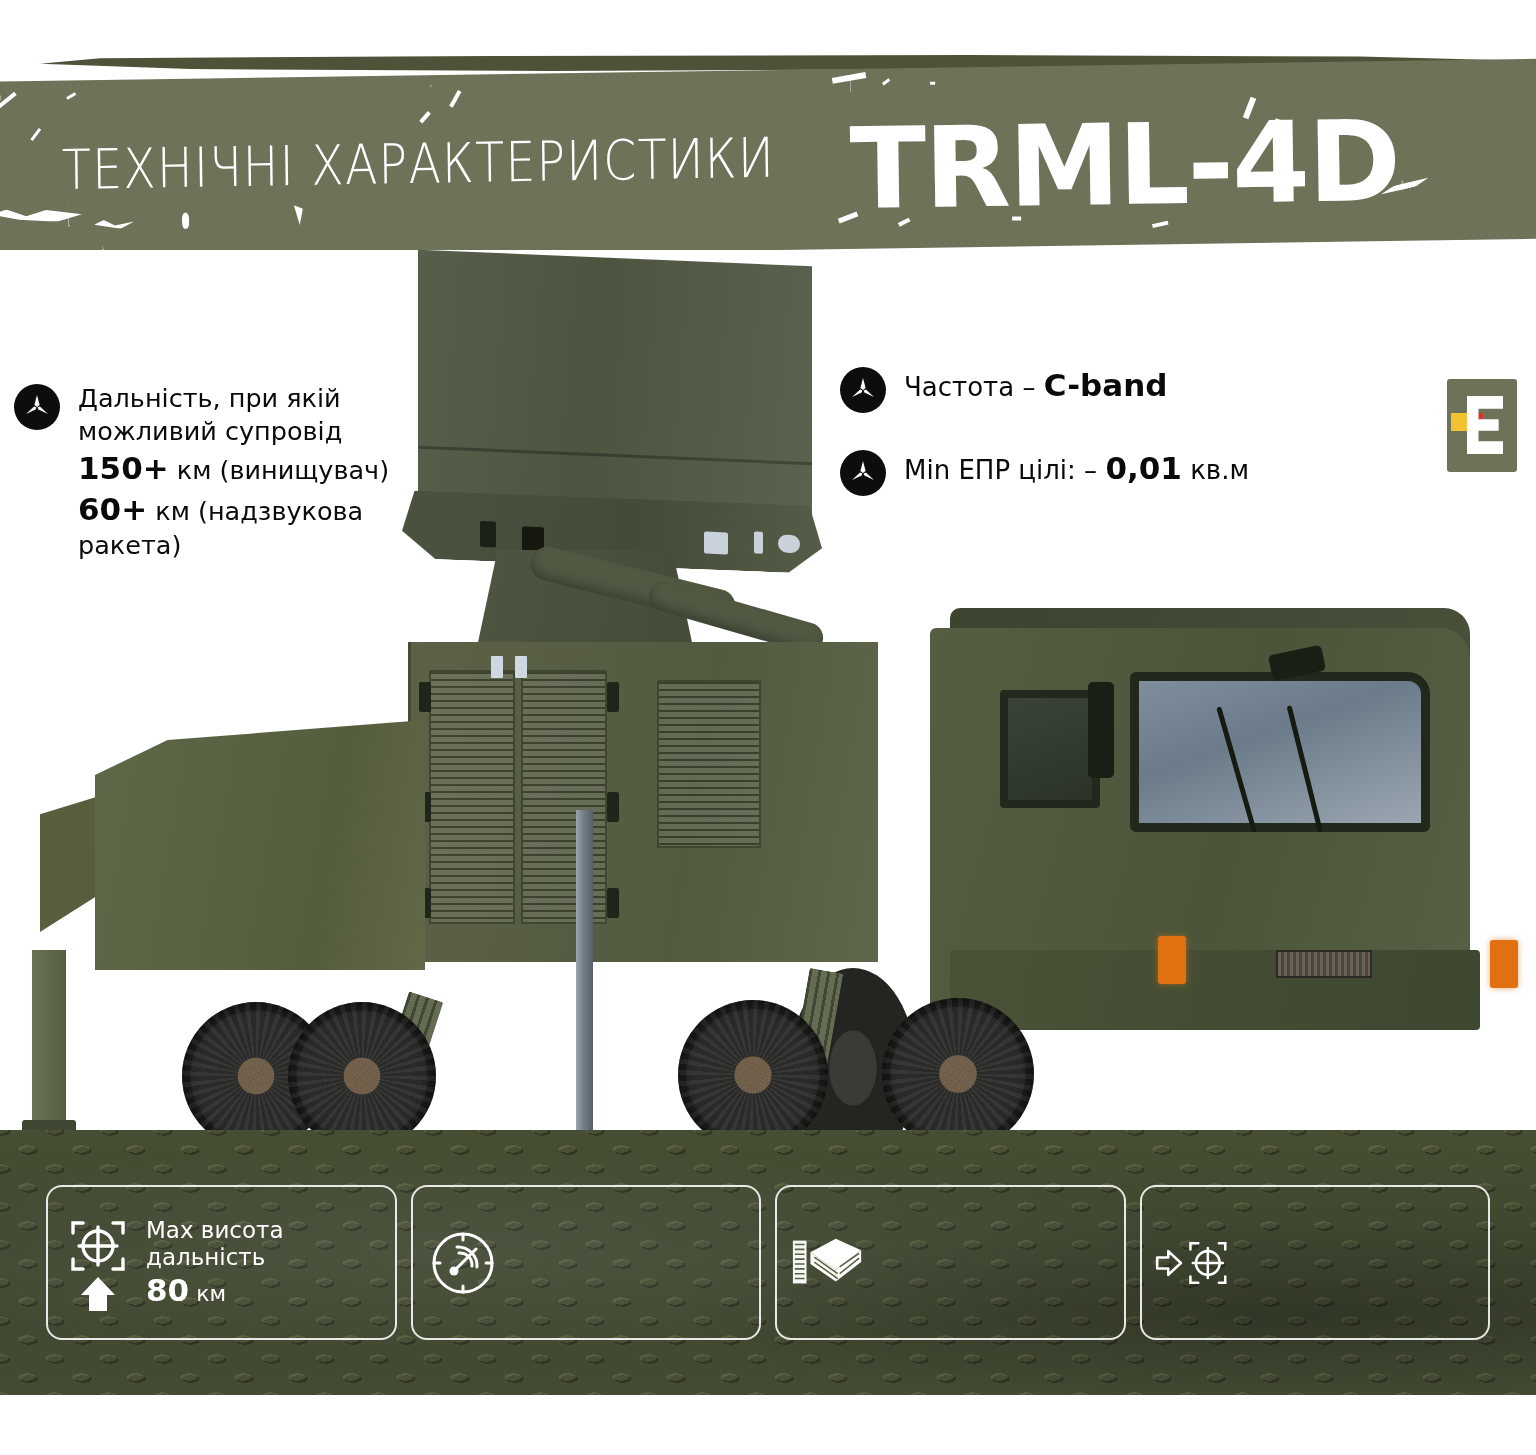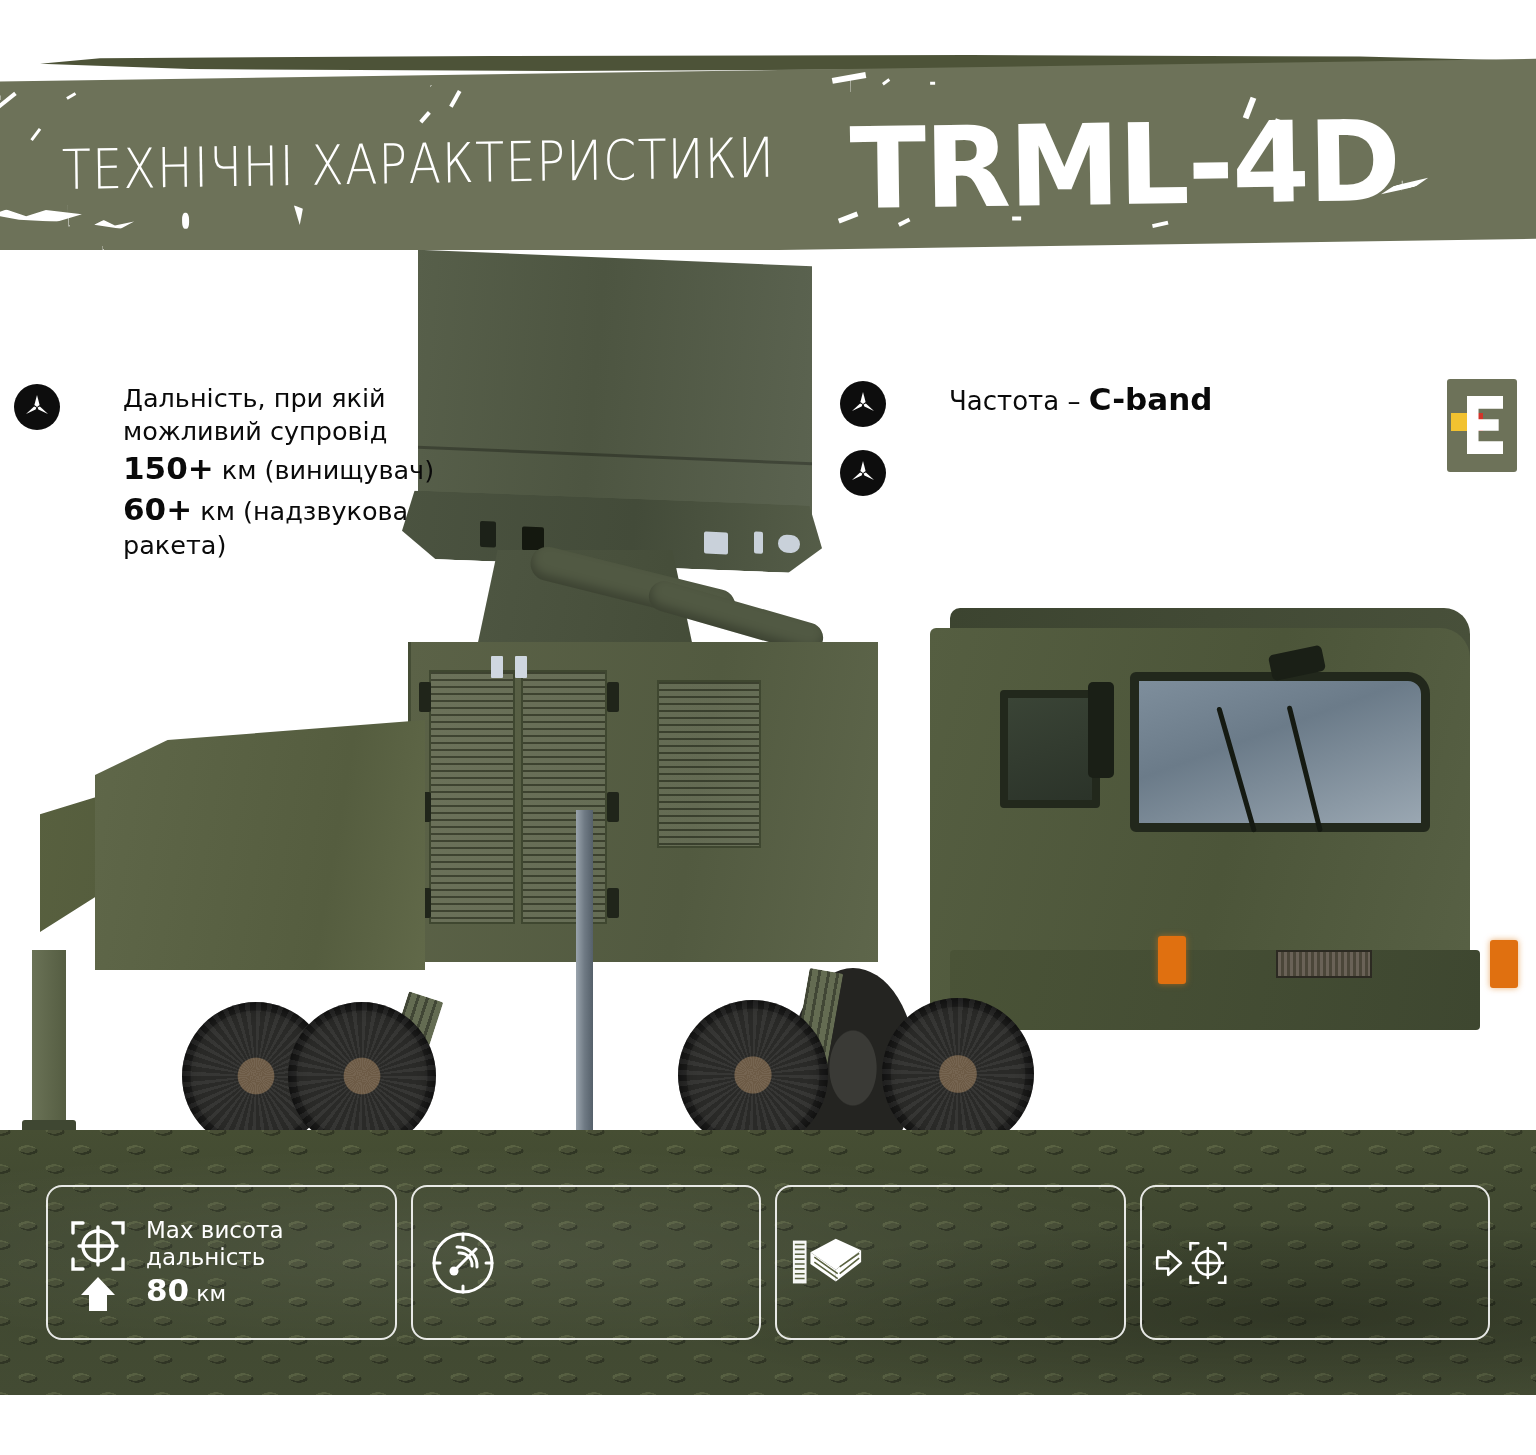--- a/index.html
+++ b/index.html
@@ -183,25 +183,25 @@
 
   
   .callout{ position:absolute; display:flex; gap:18px; align-items:flex-start; }
   .bullet{
     flex:0 0 auto; width:46px; height:46px; border-radius:50%;
     background:#0d0d0d; position:relative; margin-top:2px;
   }
   .bullet svg{ position:absolute; left:9px; top:9px; }
   .callout-text{
     color:#0a0a0a; font-size:25.5px; line-height:1.30;
-    font-family:"DejaVu Sans", sans-serif; max-width:330px;margin-left:45px;
+    font-family:"DejaVu Sans", sans-serif; max-width:330px;
   }
   .callout-text b{ font-weight:bold; font-size:31px; }
   .c-left{ left:14px; top:382px; }
-  .c-right1{ left:840px; top:379px; }
+  .c-right1{ left:840px; top:365px; }
   .c-right2{ left:840px; top:448px; }
   .c-right1 .callout-text, .c-right2 .callout-text{ max-width:430px; white-space:nowrap; font-size:26px; }
 
   
   .logo{
     position:absolute; left:1447px; top:379px; width:70px; height:93px;
     background:#6d7259; border-radius:3px;
   }
   .logo-e{
     position:absolute; left:20px; top:17px; width:36px; height:58px;
@@ -372,20 +372,23 @@
 </div>
 
 <div class="callout c-right2">
   <div class="bullet">
     <svg width="28" height="28" viewBox="0 0 28 28" aria-hidden="true">
       <path d="M14 2 L16.6 12 L14 14 L11.4 12 Z" fill="#fff"></path>
       <path d="M25 21 L15.4 16.4 L14.6 14.6 L16.9 13.6 Z" fill="#fff"></path>
       <path d="M3 21 L11.1 13.6 L13.4 14.6 L12.6 16.4 Z" fill="#fff"></path>
     </svg>
   </div>
+  <div class="callout-text">
+    <span>Min ЕПР цілі: – </span><b>0,01</b><span> кв.м</span>
+  </div>
 </div>
 
 <div class="logo">
   <div class="logo-y"></div>
   <div class="logo-r"></div>
   <div class="logo-e"></div>
 </div>
 
 <div class="footer"></div>
 

